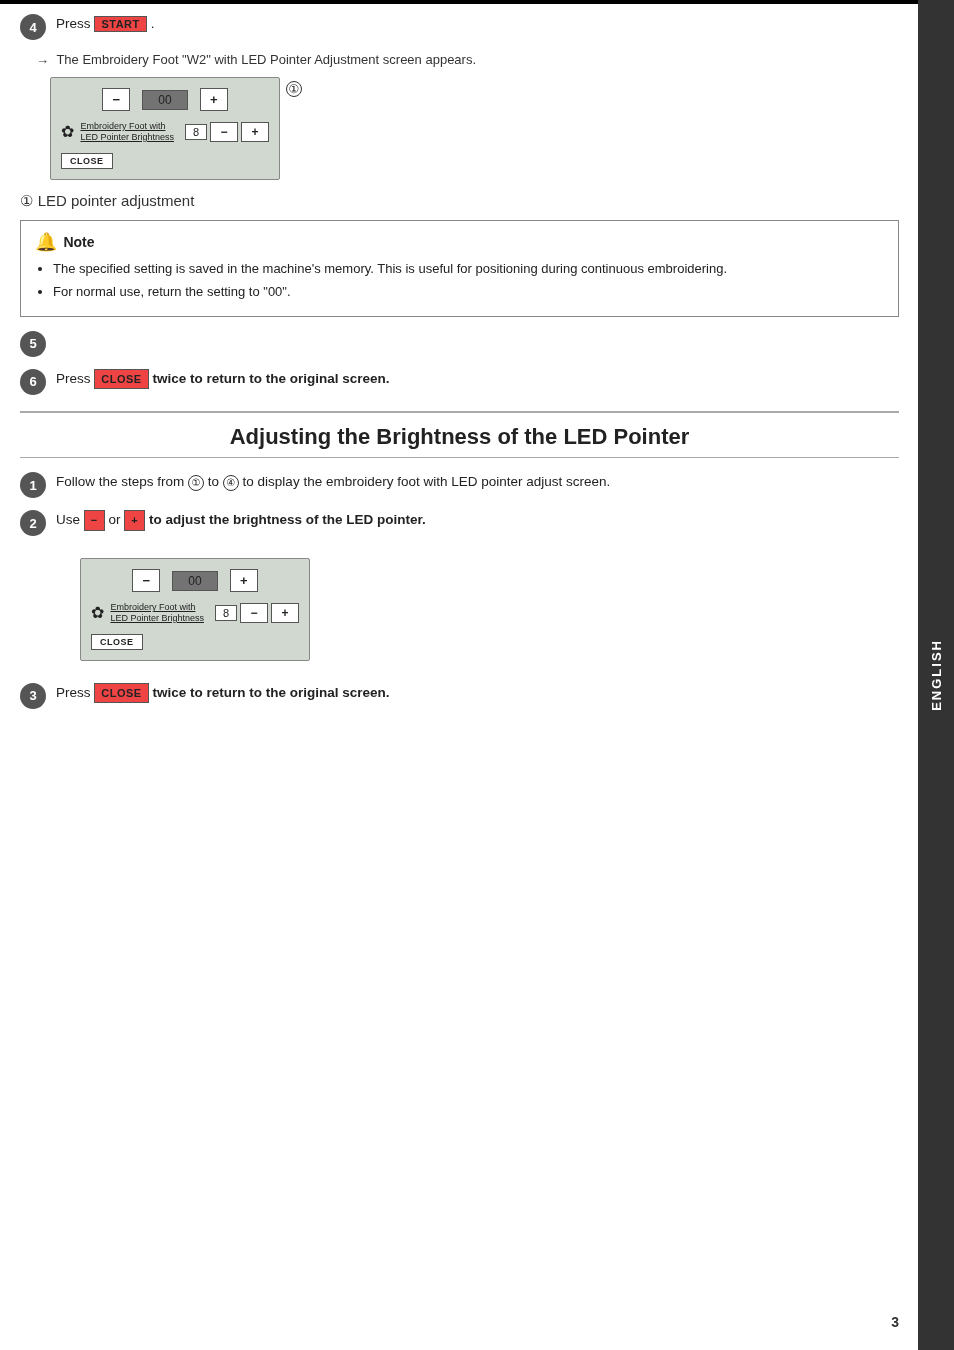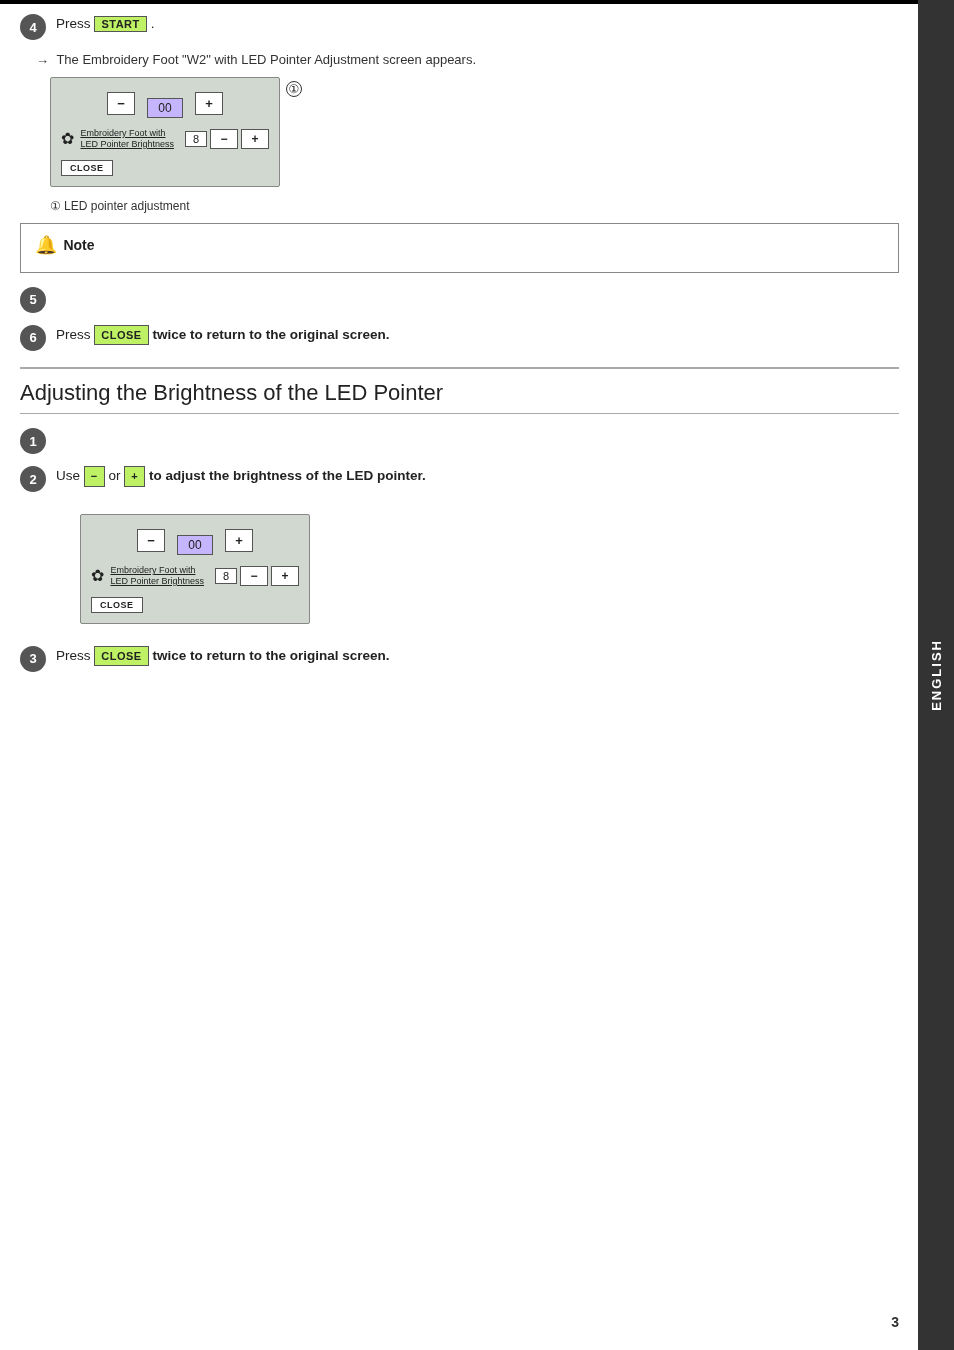--- a/index.html
+++ b/index.html
@@ -76,21 +76,21 @@
       flex: 1;
     }
 
     
     .inline-btn {
       display: inline-block;
       border: 1px solid #555;
       padding: 1px 6px;
       font-size: 11px;
       font-weight: bold;
-      background: #bef264;
+      background: #ef4444;
       vertical-align: middle;
       letter-spacing: 0.5px;
     }
 
     
     .arrow-text {
       margin-left: 16px;
       margin-top: 4px;
       font-size: 13px;
       color: #333;
@@ -121,26 +121,25 @@
       background: #fff;
       padding: 3px 8px;
       font-size: 13px;
       font-weight: bold;
       cursor: pointer;
       min-width: 28px;
       text-align: center;
     }
     .lcd-display {
       border: 1px solid #555;
-      background: #c4b5fd;
-      padding: 2px 6px;
+      background: #737373;
+      padding: 2px 15px;
       font-size: 12px;
       min-width: 36px;
       text-align: center;
-      margin-top: 10px;
     }
     .lcd-bottom-row {
       display: flex;
       align-items: center;
       gap: 6px;
       margin-bottom: 8px;
     }
     .lcd-icon {
       font-size: 16px;
     }
@@ -167,23 +166,22 @@
       border: 1px solid #555;
       background: #fff;
       padding: 2px 8px;
       font-size: 9px;
       font-weight: bold;
       letter-spacing: 0.5px;
       cursor: pointer;
       display: inline-block;
     }
     .annotation-line {
-      font-size: 12px;
+      font-size: 15px;
       color: #333;
-      margin-left: 30px;
       margin-top: 2px;
     }
 
     
     .note-box {
       border: 1px solid #888;
       margin: 10px 0 14px 0;
       padding: 10px 14px;
       position: relative;
     }
@@ -216,22 +214,23 @@
 
     
     .section-heading {
       border-top: 2px solid #aaa;
       border-bottom: 1px solid #aaa;
       padding: 10px 0 6px 0;
       margin: 16px 0 14px 0;
     }
     .section-heading h2 {
       font-size: 22px;
-      font-weight: normal;
+      font-weight: bold;
       line-height: 1.3;
+      text-align: center;
     }
 
     
     .step-text {
       font-size: 13.5px;
       line-height: 1.5;
       text-align: right;
     }
     .step-text strong {
       font-weight: bold;
@@ -307,20 +306,26 @@
   <div class="annotation-line">
     <span>① </span><span>LED pointer adjustment</span>
   </div>
 
   
   <div class="note-box">
     <div class="note-header">
       <span class="note-icon">🔔</span>
       <span class="note-title">Note</span>
     </div>
+    <div class="note-body">
+      <ul>
+        <li>The specified setting is saved in the machine's memory. This is useful for positioning during continuous embroidering.</li>
+        <li>For normal use, return the setting to "00".</li>
+      </ul>
+    </div>
   </div>
 
   
   <div class="step-row">
     <div class="step-circle">5</div>
   </div>
 
   
   <div class="step-row" style="margin-top:8px;">
     <div class="step-circle">6</div>
@@ -334,20 +339,29 @@
   </div>
 
   
   <div class="section-heading">
     <h2>Adjusting the Brightness of the LED Pointer</h2>
   </div>
 
   
   <div class="step-row">
     <div class="step-circle">1</div>
+    <div class="step-content">
+      <span class="step-text">
+        <span>Follow the steps from </span>
+        <span style="display:inline-flex;align-items:center;justify-content:center;width:16px;height:16px;border-radius:50%;border:1px solid #333;font-size:10px;vertical-align:middle;">①</span>
+        <span> to </span>
+        <span style="display:inline-flex;align-items:center;justify-content:center;width:16px;height:16px;border-radius:50%;border:1px solid #333;font-size:10px;vertical-align:middle;">④</span>
+        <span> to display the embroidery foot with LED pointer adjust screen.</span>
+      </span>
+    </div>
   </div>
 
   
   <div class="step-row" style="margin-top:8px;">
     <div class="step-circle">2</div>
     <div class="step-content">
       <span class="step-text">
         <span>Use</span>
         <span class="inline-btn">−</span>
         <span>or</span>

